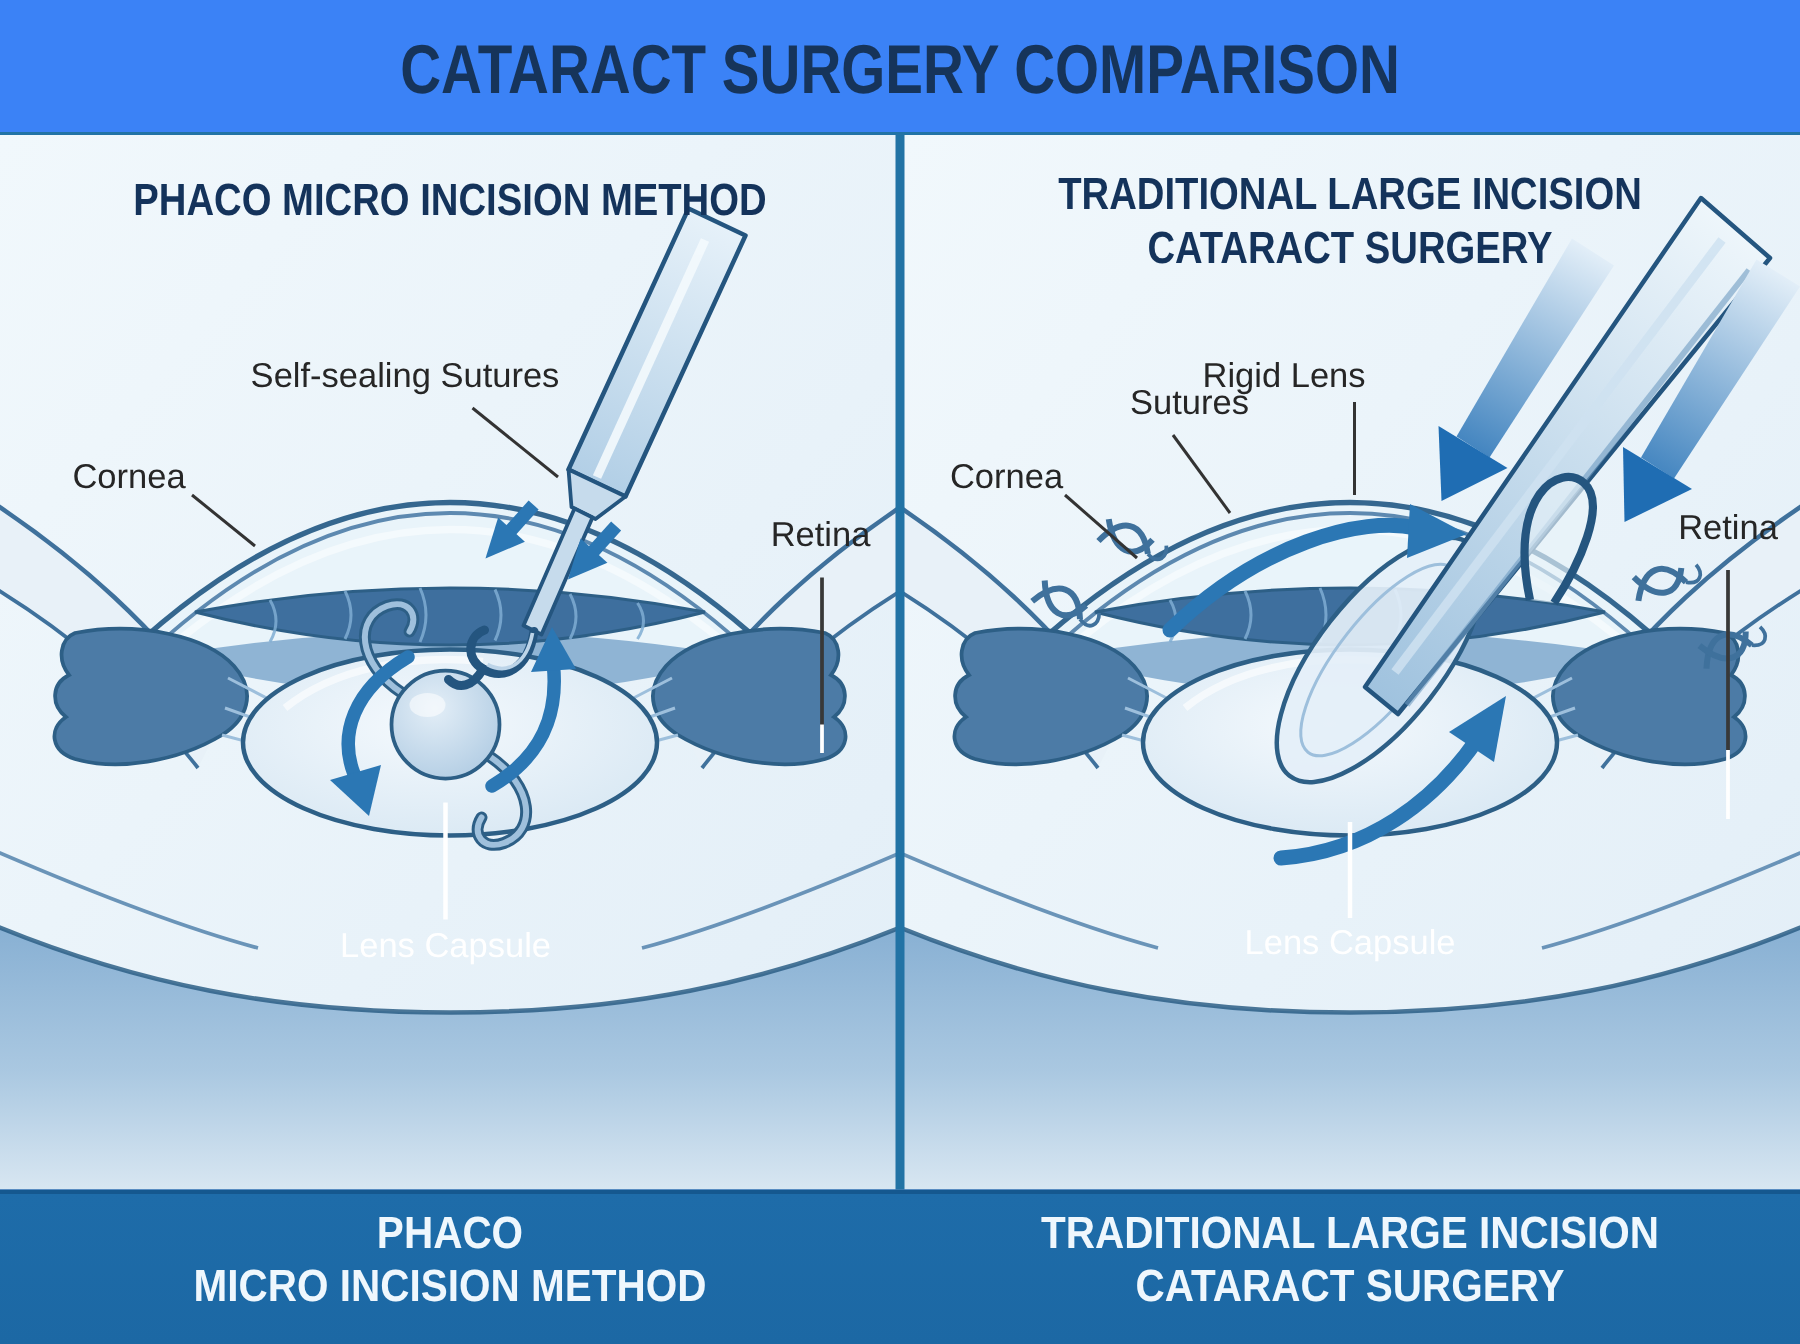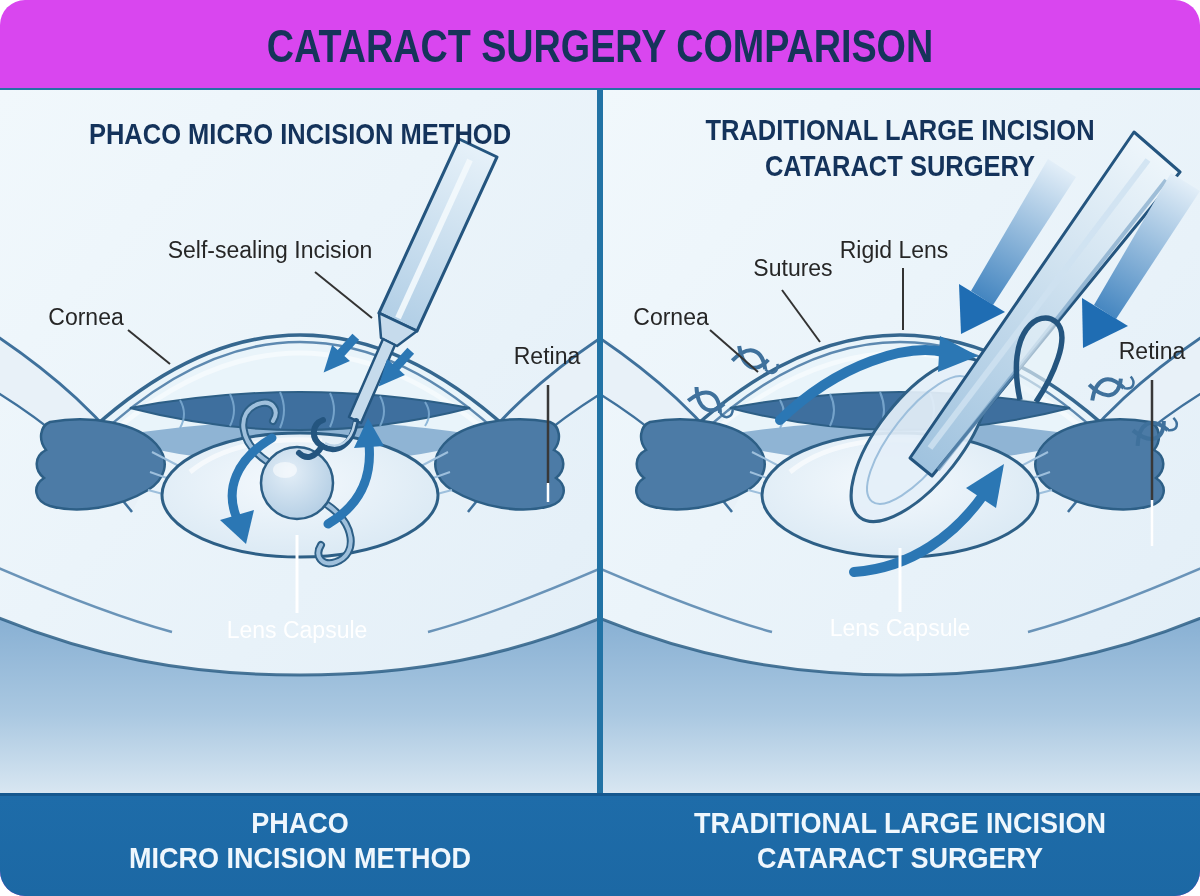--- a/index.html
+++ b/index.html
@@ -1,18 +1,18 @@
 <!DOCTYPE html>
 <html><head>
 <meta charset="utf-8">
 <style>
   html,body{margin:0;padding:0;background:#fff;}
   .poster{
     position:relative;width:1200px;height:896px;overflow:hidden;
-    background:#d946ef;font-family:"Liberation Sans", sans-serif;border-radius:25px;
+    background:#3b82f6;font-family:"Liberation Sans", sans-serif;
   }
   .title{
     position:absolute;left:0;top:16px;width:1200px;height:60px;
     display:flex;align-items:center;justify-content:center;
     font-size:46px;font-weight:700;color:#16345a;letter-spacing:0px;
     transform:scaleX(.82);transform-origin:50% 50%;white-space:nowrap;
   }
   .hrule{position:absolute;left:0;top:88px;width:1200px;height:5px;background:#2273a5;border-bottom:1px solid #5d96bd;}
   .vdivider{position:absolute;left:597px;top:90px;width:6px;height:703px;background:#2273a5;}
   .panel-heading{
@@ -281,28 +281,28 @@
   <div class="vdivider"></div>
 
   <div class="panel-heading" style="left:0;top:116px;">
     <span>PHACO MICRO INCISION METHOD</span>
   </div>
   <div class="panel-heading" style="left:600px;top:112px;">
     <div>TRADITIONAL LARGE INCISION</div>
     <div>CATARACT SURGERY</div>
   </div>
 
-  <div class="label" style="left:140px;top:238px;width:260px;">Self-sealing Incision</div>
+  <div class="label" style="left:140px;top:238px;width:260px;">Self-sealing Sutures</div>
   <div class="label" style="left:30px;top:305px;width:112px;">Cornea</div>
   <div class="label" style="left:495px;top:344px;width:104px;">Retina</div>
   <div class="label white" style="left:207px;top:618px;width:180px;">Lens Capsule</div>
 
   <div class="label" style="left:615px;top:305px;width:112px;">Cornea</div>
   <div class="label" style="left:733px;top:256px;width:120px;">Sutures</div>
-  <div class="label" style="left:824px;top:238px;width:140px;text-align:center;">Rigid Lens</div>
+  <div class="label" style="left:786px;top:238px;width:140px;text-align:center;">Rigid Lens</div>
   <div class="label" style="left:1100px;top:339px;width:104px;">Retina</div>
   <div class="label white" style="left:810px;top:616px;width:180px;">Lens Capsule</div>
 
   <div class="band"></div>
   <div class="caption" style="left:0;">
     <div>PHACO</div>
     <div>MICRO INCISION METHOD</div>
   </div>
   <div class="caption" style="left:600px;">
     <div>TRADITIONAL LARGE INCISION</div>

